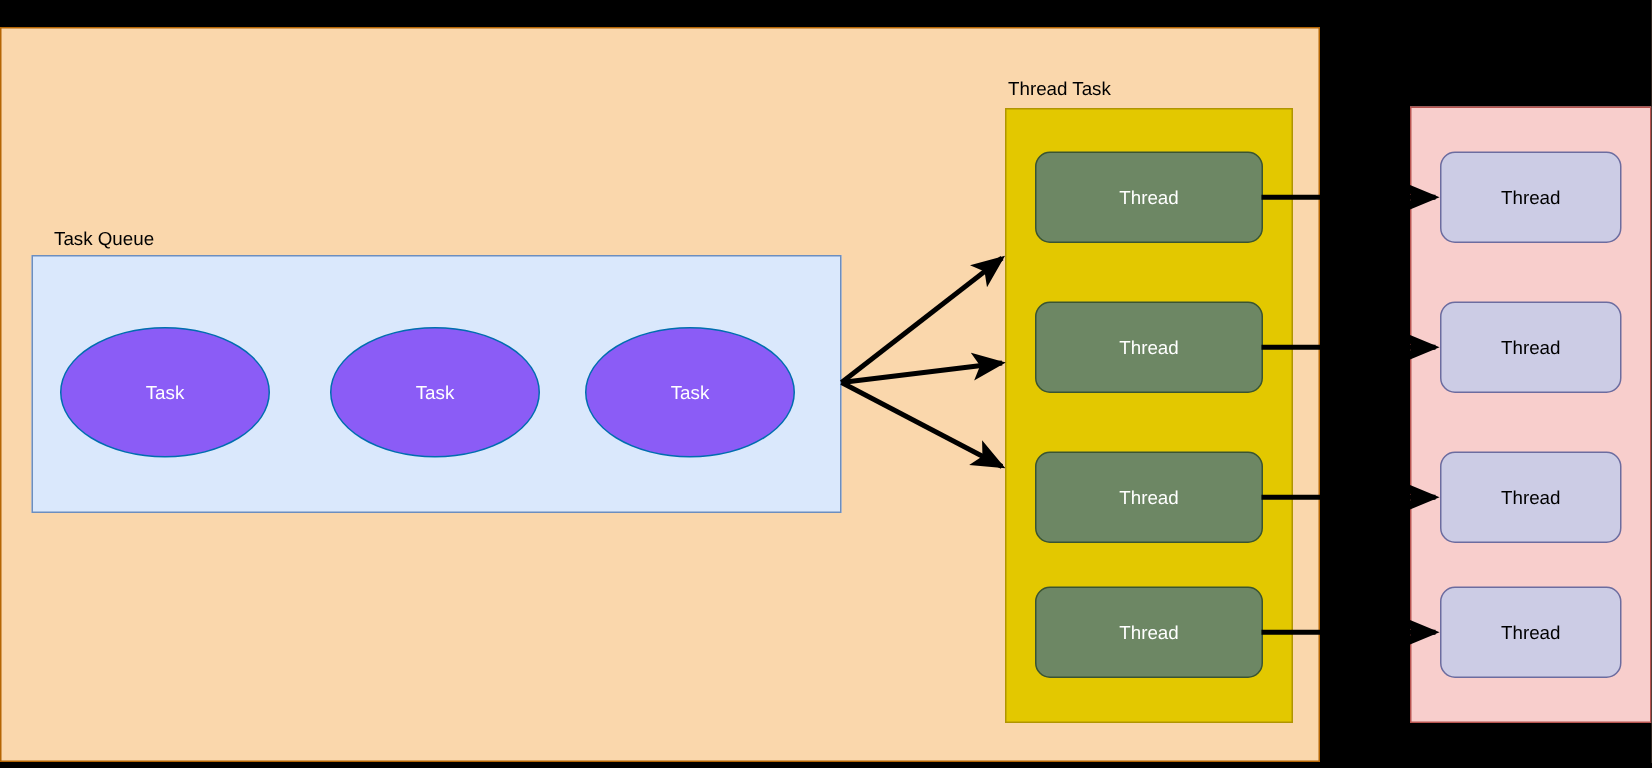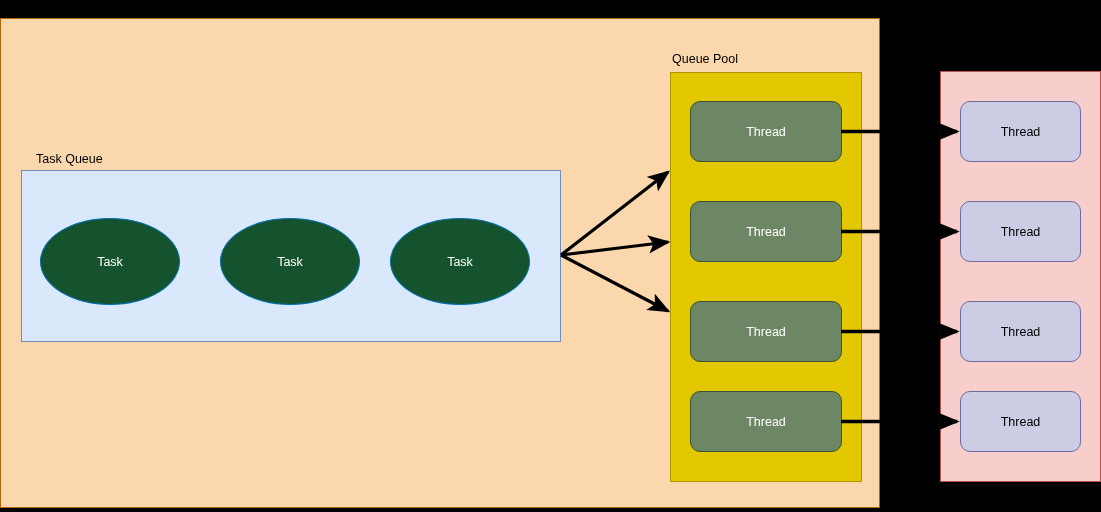--- a/index.html
+++ b/index.html
@@ -60,21 +60,21 @@
     height: 172px;
     background: #dae8fc;
     border: 1px solid #6c8ebf;
     box-sizing: border-box;
   }
   .task-ellipse {
     position: absolute;
     width: 140px;
     height: 87px;
     top: 218px;
-    background: #14532d;
+    background: #8b5cf6;
     border: 1px solid #006eaf;
     border-radius: 50%;
     box-sizing: border-box;
     display: flex;
     align-items: center;
     justify-content: center;
     color: #ffffff;
     font-size: 12.5px;
   }
   #task-ellipse-0 { left: 40px; }
@@ -157,21 +157,21 @@
   <div class="task-ellipse" id="task-ellipse-0">
     <span>Task</span>
   </div>
   <div class="task-ellipse" id="task-ellipse-1">
     <span>Task</span>
   </div>
   <div class="task-ellipse" id="task-ellipse-2">
     <span>Task</span>
   </div>
 
-  <div class="label-free" id="thread-pool-label">Queue Pool</div>
+  <div class="label-free" id="thread-pool-label">Thread Task</div>
 
   <div class="pool-box"></div>
 
   <div class="thread-green" id="pool-thread-0">
     <span>Thread</span>
   </div>
   <div class="thread-green" id="pool-thread-1">
     <span>Thread</span>
   </div>
   <div class="thread-green" id="pool-thread-2">

